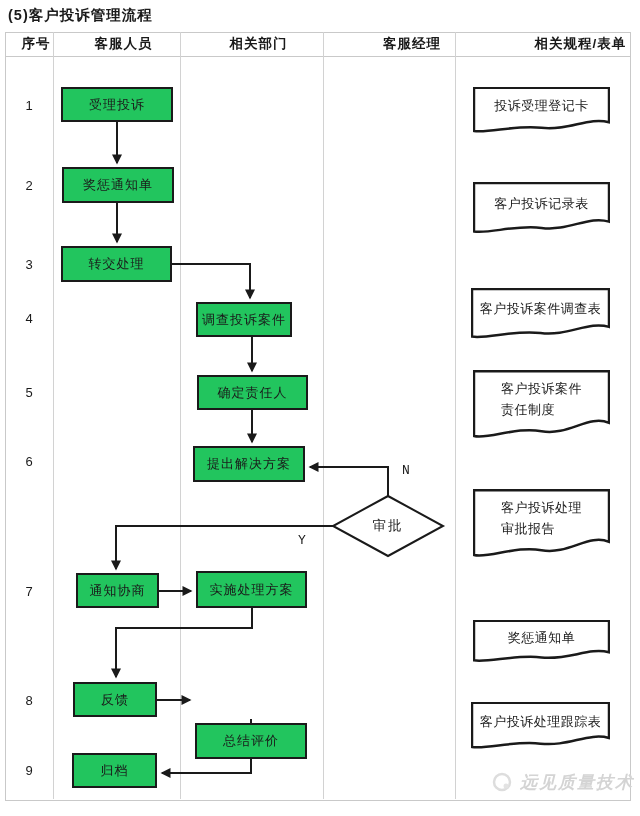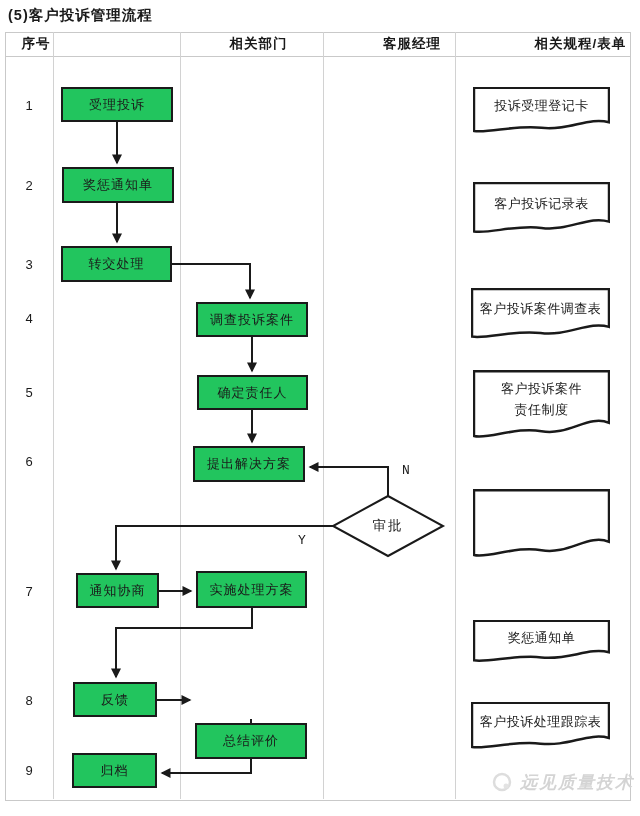--- a/index.html
+++ b/index.html
@@ -22,21 +22,21 @@
   .fbox{
     box-sizing:border-box;background:#22c55e;border:2px solid #1a1a1a;
     display:flex;align-items:center;justify-content:center;
     font-size:13px;letter-spacing:1px;white-space:nowrap;
   }
   
   .doc{position:absolute;}
   .doc svg{position:absolute;left:0;top:0;width:100%;height:100%;}
   .doc-text{
     position:absolute;left:0;top:0;width:100%;height:82%;
-    display:flex;align-items:center;justify-content:center;text-align:center;
+    display:flex;align-items:center;justify-content:center;
     font-size:13px;letter-spacing:0.5px;white-space:pre-line;line-height:1.6;
   }
   .branch-label{font-size:13px;font-family:"Liberation Mono","DejaVu Sans Mono",monospace;}
   .decision-label{
     display:flex;align-items:center;justify-content:center;
     font-size:13.5px;letter-spacing:2px;
   }
   .watermark{display:flex;align-items:center;gap:6px;}
   .watermark-text{font-size:17px;font-weight:bold;letter-spacing:2px;}
   svg.connectors{position:absolute;left:0;top:0;pointer-events:none;}
@@ -49,20 +49,21 @@
   <div class="abs title" style="left:8px;top:6px;">(5)客户投诉管理流程</div>
 
   <div class="abs grid-outer" style="left:5px;top:32px;width:624px;height:767px;"></div>
   <div class="abs hline" style="left:5px;top:56px;width:625px;"></div>
   <div class="abs vline" style="left:53px;top:32px;height:767px;"></div>
   <div class="abs vline" style="left:180px;top:32px;height:767px;"></div>
   <div class="abs vline" style="left:323px;top:32px;height:767px;"></div>
   <div class="abs vline" style="left:455px;top:32px;height:767px;"></div>
 
   <div class="abs col-header" style="left:5px;top:32px;width:48px;height:24px;">序号</div>
+  <div class="abs col-header" style="left:53px;top:32px;width:127px;height:24px;">客服人员</div>
   <div class="abs col-header" style="left:180px;top:32px;width:143px;height:24px;">相关部门</div>
   <div class="abs col-header" style="left:323px;top:32px;width:132px;height:24px;padding-left:16px;">客服经理</div>
   <div class="abs col-header" style="left:455px;top:32px;width:175px;height:24px;padding-left:31px;">相关规程/表单</div>
 
   <div class="abs row-no" style="left:5px;top:98px;width:48px;">1</div>
   <div class="abs row-no" style="left:5px;top:178px;width:48px;">2</div>
   <div class="abs row-no" style="left:5px;top:257px;width:48px;">3</div>
   <div class="abs row-no" style="left:5px;top:311px;width:48px;">4</div>
   <div class="abs row-no" style="left:5px;top:385px;width:48px;">5</div>
   <div class="abs row-no" style="left:5px;top:454px;width:48px;">6</div>
@@ -96,21 +97,21 @@
   <div class="abs branch-label" style="left:402px;top:463px;">N</div>
   <div class="abs branch-label" style="left:298px;top:533px;">Y</div>
 
   <div class="abs fbox" style="left:61px;top:87px;width:112px;height:35px;">受理投诉</div>
   <div class="abs fbox" style="left:62px;top:167px;width:112px;height:36px;">奖惩通知单</div>
   <div class="abs fbox" style="left:61px;top:246px;width:111px;height:36px;">转交处理</div>
   <div class="abs fbox" style="left:76px;top:573px;width:83px;height:35px;">通知协商</div>
   <div class="abs fbox" style="left:73px;top:682px;width:84px;height:35px;">反馈</div>
   <div class="abs fbox" style="left:72px;top:753px;width:85px;height:35px;">归档</div>
 
-  <div class="abs fbox" style="left:196px;top:302px;width:112px;height:35px;">调查投诉案件</div>
+  <div class="abs fbox" style="left:196px;top:302px;width:96px;height:35px;">调查投诉案件</div>
   <div class="abs fbox" style="left:197px;top:375px;width:111px;height:35px;">确定责任人</div>
   <div class="abs fbox" style="left:193px;top:446px;width:112px;height:36px;">提出解决方案</div>
   <div class="abs fbox" style="left:196px;top:571px;width:111px;height:37px;">实施处理方案</div>
   <div class="abs fbox" style="left:195px;top:683px;width:112px;height:36px;margin-top:40px;">总结评价</div>
 
   <div class="doc" style="left:473px;top:87px;width:137px;height:48px;">
     <svg viewBox="0 0 140 60" preserveAspectRatio="none">
       <path d="M1,1 H139 V44 C118,37 98,55 70,51 C44,47 16,58 1,55 Z" fill="#ffffff" stroke="#1a1a1a" stroke-width="2.5" vector-effect="non-scaling-stroke"></path>
     </svg>
     <span class="doc-text">投诉受理登记卡</span>
@@ -131,20 +132,22 @@
     <svg viewBox="0 0 140 60" preserveAspectRatio="none">
       <path d="M1,1 H139 V44 C118,37 98,55 70,51 C44,47 16,58 1,55 Z" fill="#ffffff" stroke="#1a1a1a" stroke-width="2.5" vector-effect="non-scaling-stroke"></path>
     </svg>
     <span class="doc-text">客户投诉案件
 责任制度</span>
   </div>
   <div class="doc" style="left:473px;top:489px;width:137px;height:72px;">
     <svg viewBox="0 0 140 60" preserveAspectRatio="none">
       <path d="M1,1 H139 V44 C118,37 98,55 70,51 C44,47 16,58 1,55 Z" fill="#ffffff" stroke="#1a1a1a" stroke-width="2.5" vector-effect="non-scaling-stroke"></path>
     </svg>
+    <span class="doc-text">客户投诉处理
+审批报告</span>
   </div>
   <div class="doc" style="left:473px;top:620px;width:137px;height:44px;">
     <svg viewBox="0 0 140 60" preserveAspectRatio="none">
       <path d="M1,1 H139 V44 C118,37 98,55 70,51 C44,47 16,58 1,55 Z" fill="#ffffff" stroke="#1a1a1a" stroke-width="2.5" vector-effect="non-scaling-stroke"></path>
     </svg>
     <span class="doc-text">奖惩通知单</span>
   </div>
   <div class="doc" style="left:471px;top:702px;width:139px;height:49px;">
     <svg viewBox="0 0 140 60" preserveAspectRatio="none">
       <path d="M1,1 H139 V44 C118,37 98,55 70,51 C44,47 16,58 1,55 Z" fill="#ffffff" stroke="#1a1a1a" stroke-width="2.5" vector-effect="non-scaling-stroke"></path>

